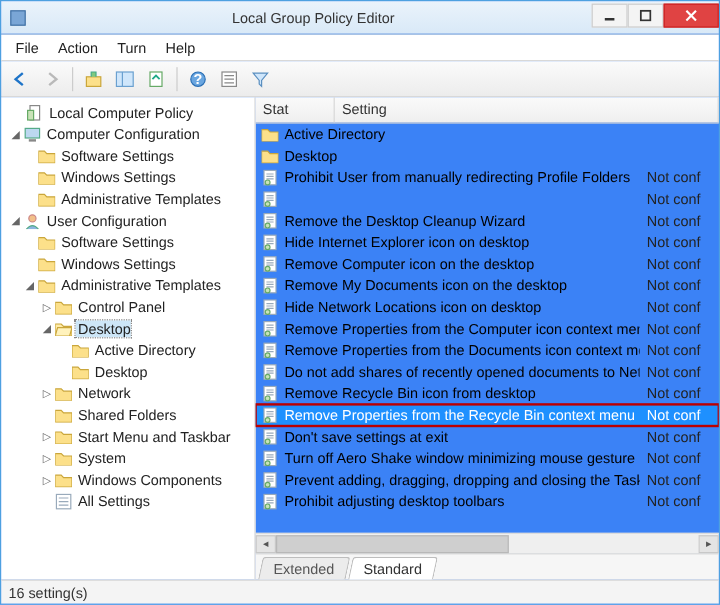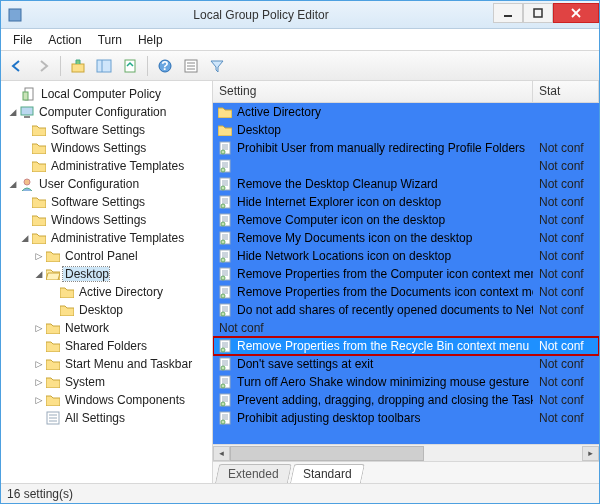--- a/index.html
+++ b/index.html
@@ -306,22 +306,22 @@
               <line x1="3" y1="7" x2="11" y2="7" stroke="#9ab"></line>
               <line x1="3" y1="10" x2="11" y2="10" stroke="#9ab"></line>
             </svg>
           </span>
           <span class="tlabel">All Settings</span>
         </div>
     </div>
 
     <div class="right">
       <div class="listhdr">
+        <div class="colh c2">Stat</div>
         <div class="colh c1">Setting</div>
-        <div class="colh c2">Stat</div>
       </div>
       <div class="list" id="list">
           <div class="lrow">
             <div class="c1">
               <span class="licon">
                 <svg width="14" height="12">
                   <path d="M0 2 L5 2 L7 4 L14 4 L14 12 L0 12 Z" fill="#fce08a" stroke="#caa63b"></path>
                 </svg>
               </span>
               <span>Active Directory</span>
@@ -482,20 +482,32 @@
                   <line x1="4" y1="6" x2="10" y2="6" stroke="#9ab"></line>
                   <line x1="4" y1="8" x2="10" y2="8" stroke="#9ab"></line>
                   <circle cx="5" cy="11" r="2" fill="#c9e3b8" stroke="#6a6"></circle>
                 </svg>
               </span>
               <span>Do not add shares of recently opened documents to Networ…</span>
             </div>
             <div class="c2">Not conf</div>
           </div>
           <div class="lrow">
+            <div class="c1">
+              <span class="licon">
+                <svg width="14" height="14">
+                  <rect x="2" y="1" width="10" height="12" fill="#fff" stroke="#9ab"></rect>
+                  <line x1="4" y1="4" x2="10" y2="4" stroke="#9ab"></line>
+                  <line x1="4" y1="6" x2="10" y2="6" stroke="#9ab"></line>
+                  <line x1="4" y1="8" x2="10" y2="8" stroke="#9ab"></line>
+                  <circle cx="5" cy="11" r="2" fill="#c9e3b8" stroke="#6a6"></circle>
+                </svg>
+              </span>
+              <span>Remove Recycle Bin icon from desktop</span>
+            </div>
             <div class="c2">Not conf</div>
           </div>
           <div class="lrow selected">
             <div class="c1">
               <span class="licon">
                 <svg width="14" height="14">
                   <rect x="2" y="1" width="10" height="12" fill="#fff" stroke="#9ab"></rect>
                   <line x1="4" y1="4" x2="10" y2="4" stroke="#9ab"></line>
                   <line x1="4" y1="6" x2="10" y2="6" stroke="#9ab"></line>
                   <line x1="4" y1="8" x2="10" y2="8" stroke="#9ab"></line>

